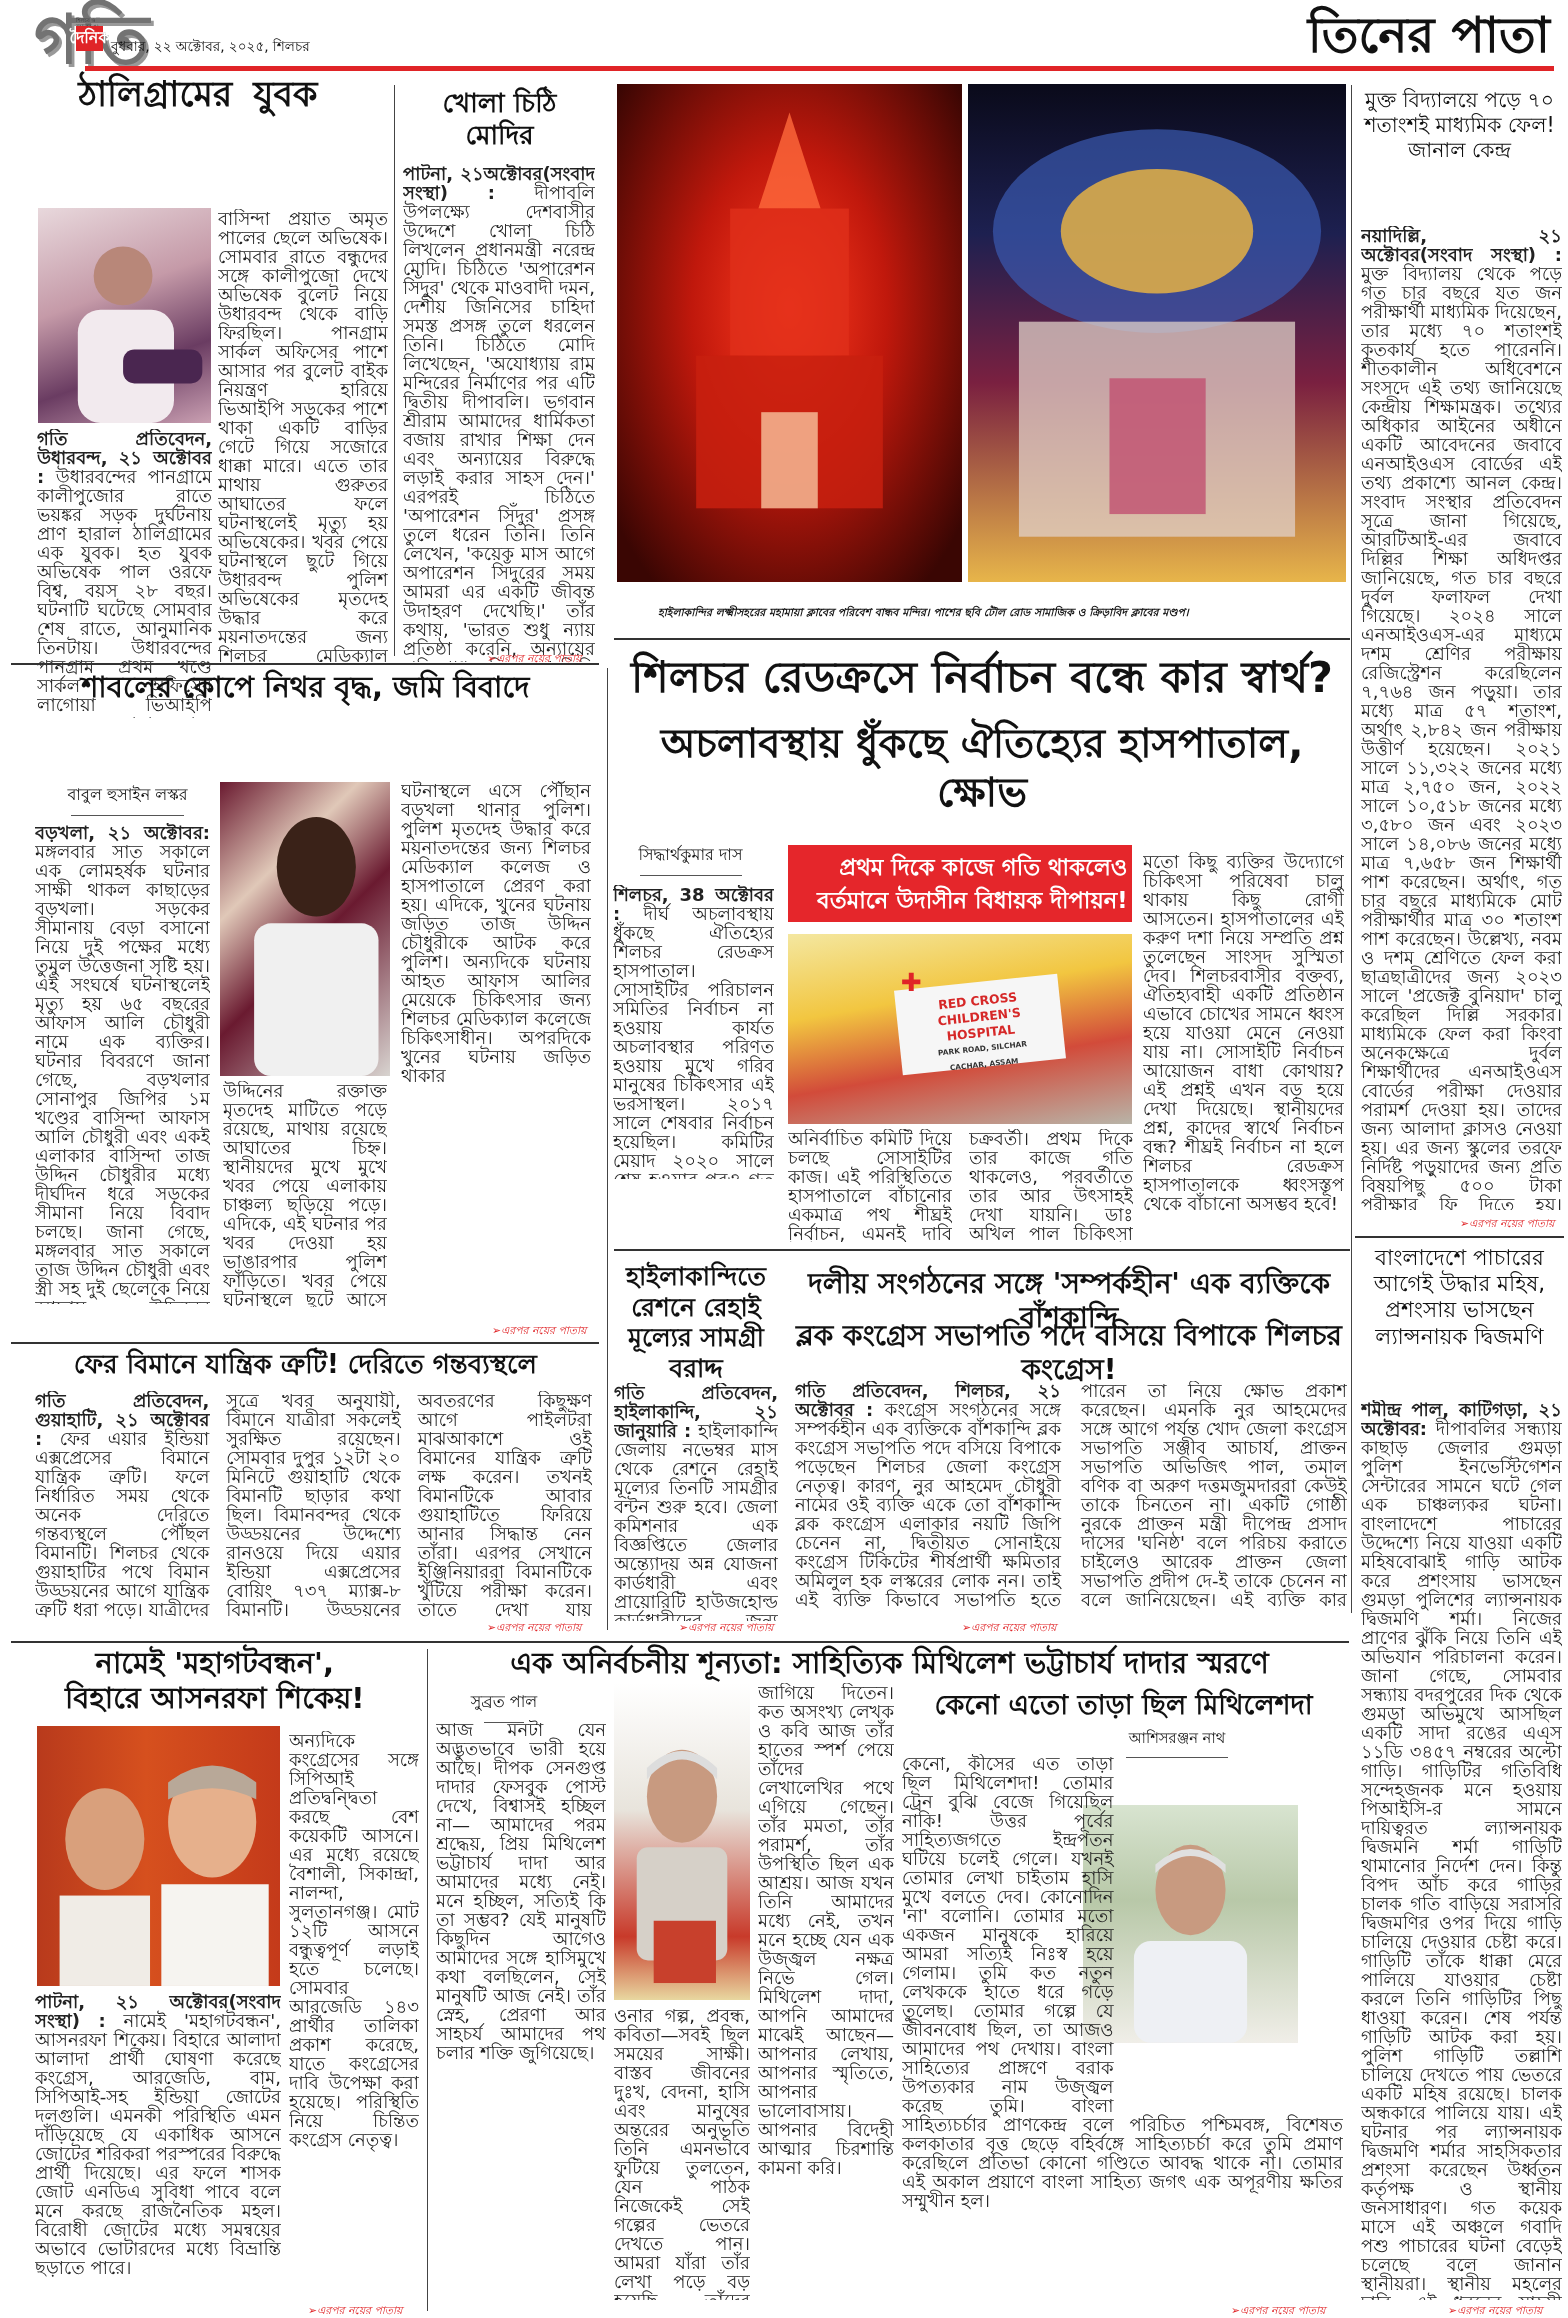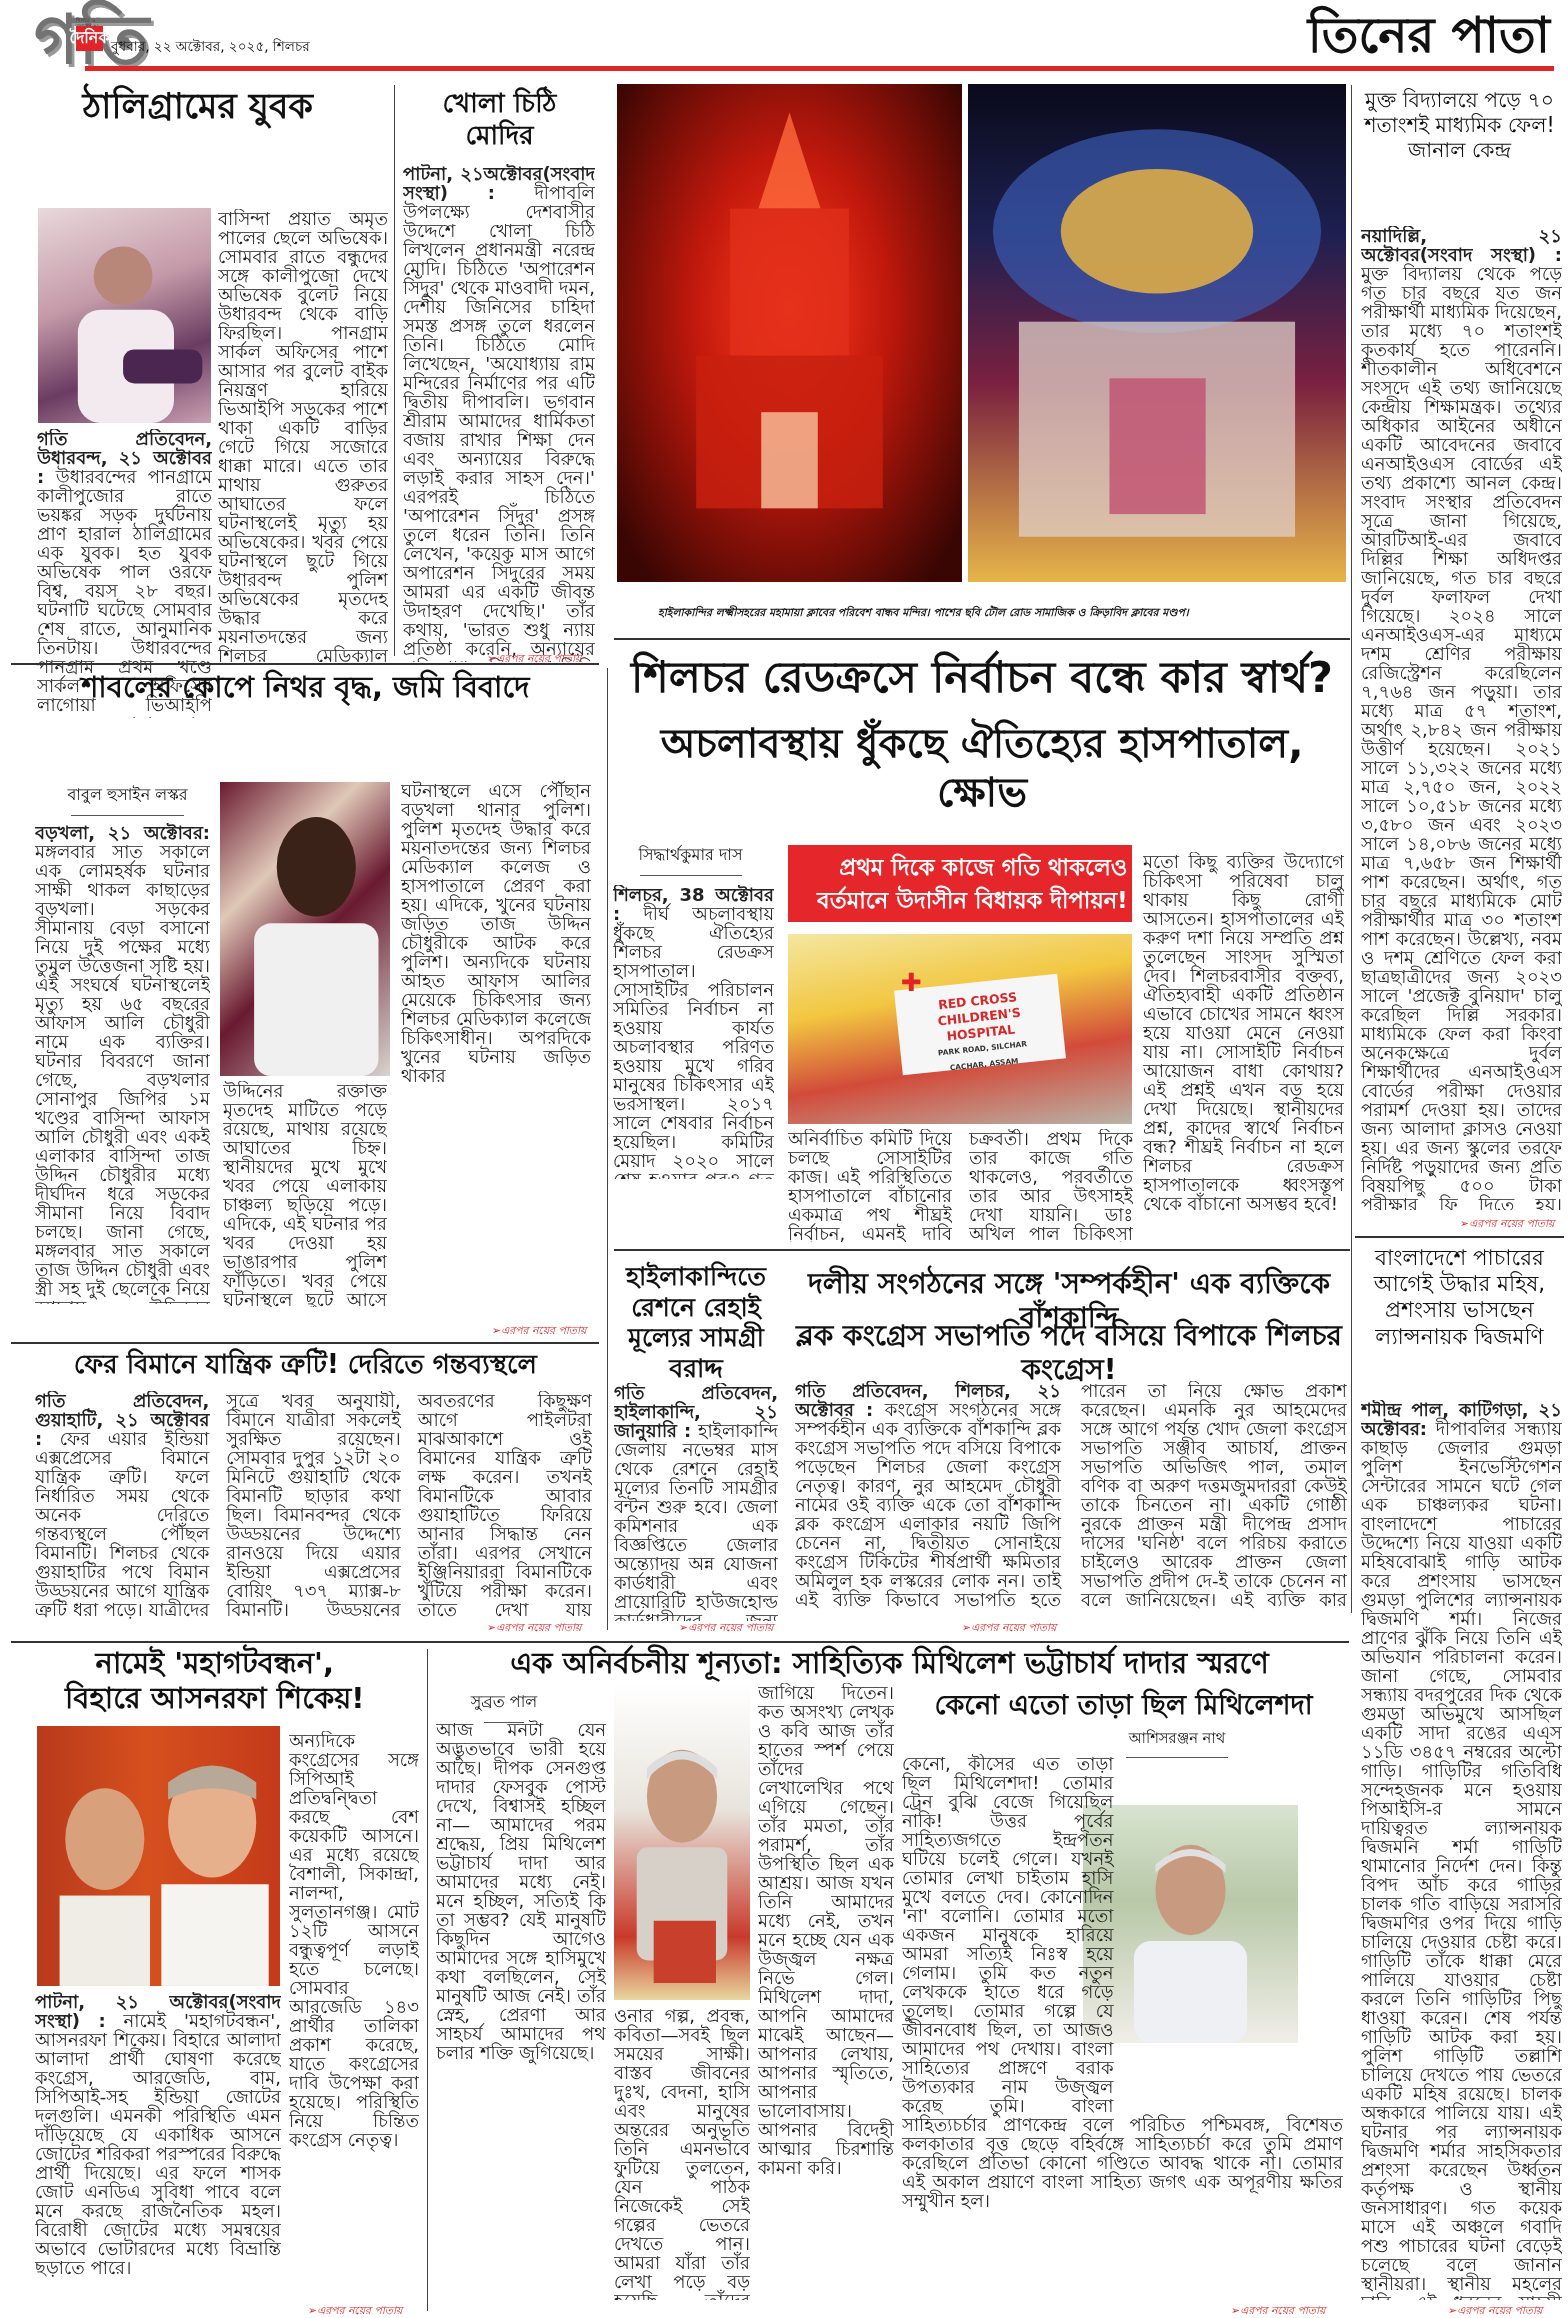--- a/index.html
+++ b/index.html
@@ -26,21 +26,21 @@
 </head>
 <body>
 
 <div class="abs masthead-logo">গতি</div>
 <div class="abs masthead-tag">শিলচর ও বরাকের ৫১ বছর</div>
 <div class="abs masthead-badge">দৈনিক</div>
 <div class="abs masthead-date">বুধবার, ২২ অক্টোবর, ২০২৫, শিলচর</div>
 <div class="abs masthead-page">তিনের পাতা</div>
 <div class="abs masthead-rule"></div>
 
-<div class="abs head" style="left:11.3px;top:85px;width:373px;font-size:35px;">
+<div class="abs head" style="left:11.3px;top:76px;width:373px;font-size:35px;font-family:Liberation Mono, monospace;">
   <div>ঠালিগ্রামের যুবক</div>
 </div>
 <div class="abs photo" style="left:38px;top:208px;width:173px;height:215px;background:linear-gradient(160deg,#e8d8dc 0%,#c59aa8 40%,#6a3c62 70%,#caa0b2 100%);">
   <svg width="173" height="215" viewBox="0 0 305 380">
       <circle cx="150" cy="120" r="52" fill="#b88779"></circle>
       <rect x="70" y="180" width="170" height="200" rx="40" fill="#f2eaee"></rect>
       <rect x="150" y="250" width="140" height="60" rx="20" fill="#4a2650"></rect>
     </svg>
 </div>
 <div class="abs body-col" style="left:37px;top:429px;width:175px;height:289px;">

